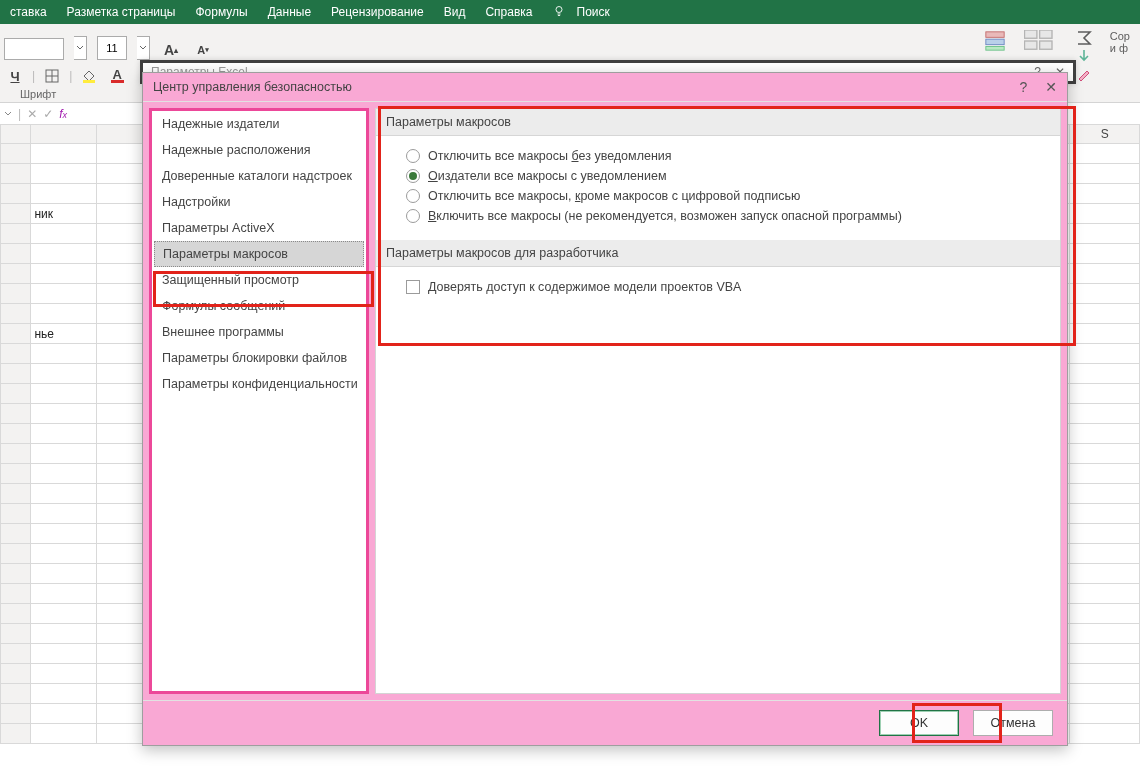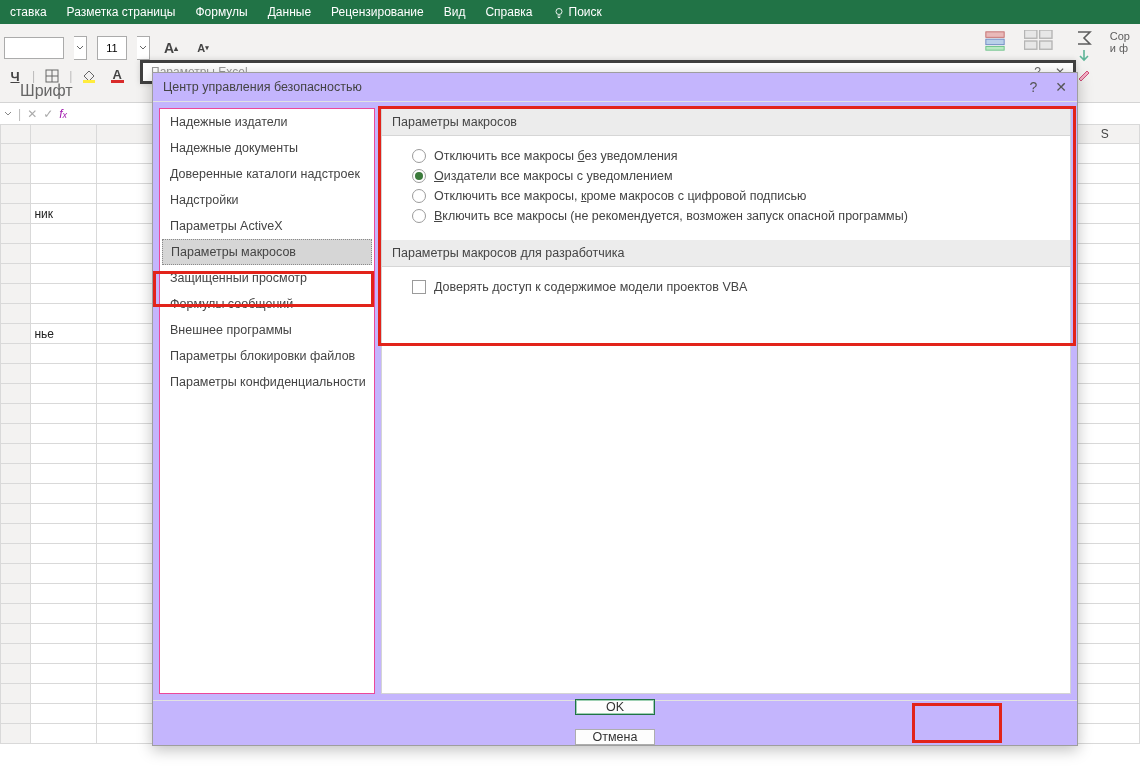--- a/index.html
+++ b/index.html
@@ -23,22 +23,22 @@
     color: #fff;
     font-size: 12px;
     padding-left: 0;
   }
   .ribbon-tabs .tab {
     padding: 10px 10px;
     white-space: nowrap;
   }
   .ribbon-tabs .search {
     display: flex;
-    align-items: flex-end;
-    gap: 4px;
+    align-items: flex-start;
+    gap: 12px;
     padding: 4px 10px;
   }
   .ribbon-tabs .search svg { width:12px; height:12px; }
   
   .ribbon-controls {
     height: 78px;
     border-bottom: 1px solid #d4d4d4;
     background: #f3f2f1;
     position: relative;
   }
@@ -46,21 +46,21 @@
     position: absolute;
     left: 0;
     top: 12px;
     display: flex;
     flex-direction: column;
     gap: 6px;
     padding-left: 4px;
   }
   .ribbon-controls .font-row1 {
     display: flex;
-    align-items: center;
+    align-items: flex-end;
     gap: 10px;
   }
   .ribbon-controls .font-row1 input.font-name {
     width: 50px;
     height: 20px;
     font-size: 11px;
     border: 1px solid #ababab;
     background: #fff;
     padding: 0 4px;
   }
@@ -99,21 +99,21 @@
   .ribbon-controls .underline-red {
     border-bottom: 3px solid #d92b2b;
     line-height: 10px;
     padding: 0 2px;
     font-weight: bold;
   }
   .ribbon-controls .group-label {
     position: absolute;
     left: 20px;
     bottom: 2px;
-    font-size: 16px;
+    font-size: 11px;
     color: #666;
     margin-top: 8px;
   }
 
   
   .ribbon-right {
     position: absolute;
     right: 0;
     top: 6px;
     display: flex;
@@ -211,25 +211,25 @@
   }
   .excel-options-dialog .win-controls {
     display: flex;
     gap: 14px;
     color: #666;
   }
 
   
   .trust-dialog {
     position: absolute;
-    left: 152px;
+    left: 142px;
     top: 72px;
     width: 924px;
     height: 672px;
-    background: #c4b5fd;
+    background: #f9a8d4;
     border: 1px solid #9e9e9e;
     box-shadow: 0 4px 14px rgba(0,0,0,0.25);
     z-index: 10;
     display: flex;
     flex-direction: column;
   }
   .trust-titlebar {
     height: 28px;
     display: flex;
     align-items: center;
@@ -247,21 +247,21 @@
     align-items: center;
   }
   .trust-body {
     flex: 1;
     display: flex;
     padding: 6px;
     gap: 6px;
   }
   .trust-nav {
     width: 214px;
-    border: 1px solid #ec4899;
+    border: 3px solid #ec4899;
     background: #fff;
     overflow: hidden;
   }
   .trust-nav .nav-item {
     padding: 6px 10px;
     font-size: 12.5px;
     color: #444;
     cursor: default;
     white-space: nowrap;
   }
@@ -321,21 +321,20 @@
   .accel { text-decoration: underline; }
 
   .trust-footer {
     height: 44px;
     display: flex;
     justify-content: flex-end;
     align-items: center;
     gap: 14px;
     padding: 0 14px;
     border-top: 1px solid #e2e2e2;
-    flex-direction: column;
   }
   .dlg-btn {
     min-width: 78px;
     height: 24px;
     border: 1px solid #adadad;
     background: #fdfdfd;
     font-size: 12.5px;
     color: #333;
     display: flex;
     align-items: center;
@@ -1096,21 +1095,21 @@
   <div class="trust-titlebar">
     <span>Центр управления безопасностью</span>
     <span class="win-controls">
       <span>?</span>
       <span>✕</span>
     </span>
   </div>
   <div class="trust-body">
     <div class="trust-nav">
       <div class="nav-item">Надежные издатели</div>
-      <div class="nav-item">Надежные документы</div>
+      <div class="nav-item">Надежные расположения</div>
       <div class="nav-item">Доверенные каталоги надстроек</div>
       <div class="nav-item">Надстройки</div>
       <div class="nav-item">Параметры ActiveX</div>
       <div class="nav-item selected">Параметры макросов</div>
       <div class="nav-item">Защищенный просмотр</div>
       <div class="nav-item">Формулы сообщений</div>
       <div class="nav-item">Внешнее программы</div>
       <div class="nav-item">Параметры блокировки файлов</div>
       <div class="nav-item">Параметры конфиденциальности</div>
     </div>

